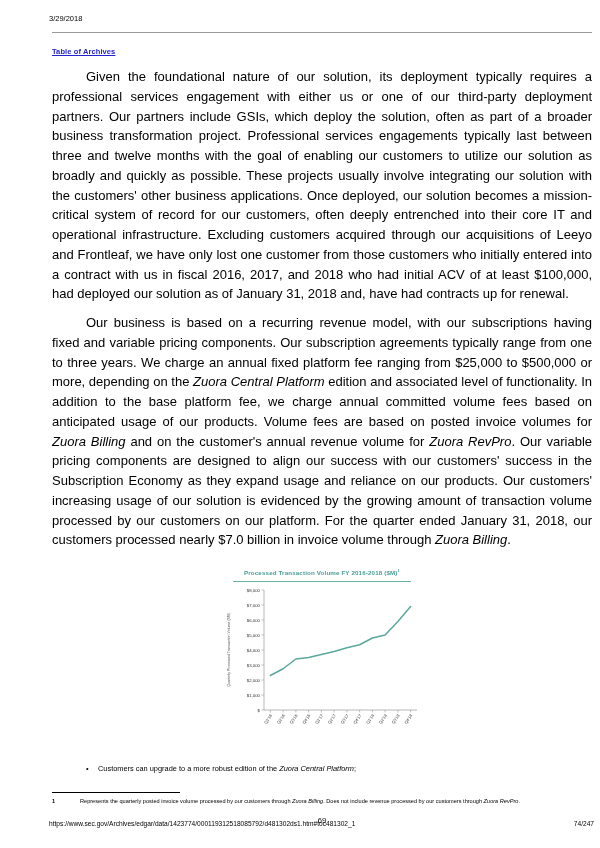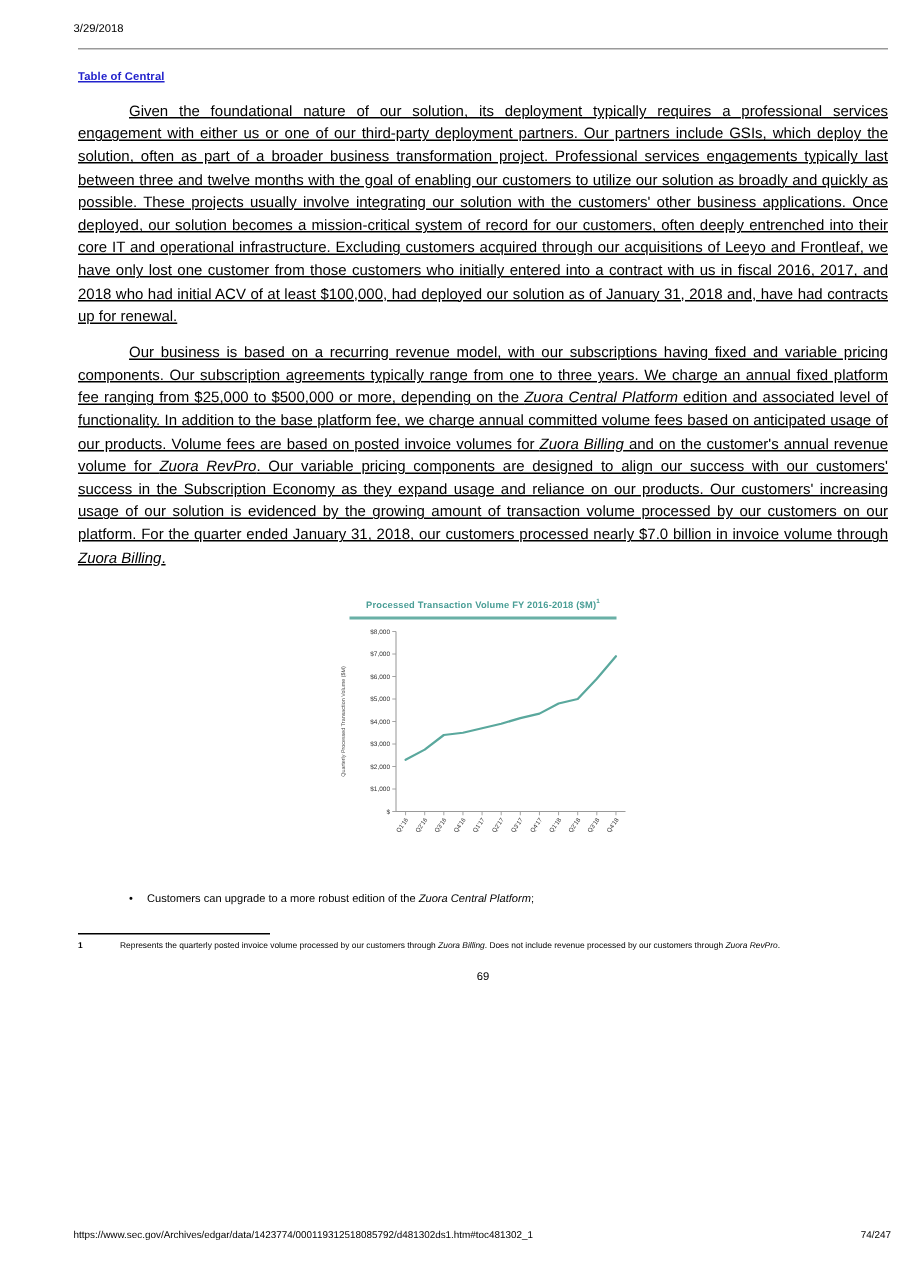--- a/index.html
+++ b/index.html
@@ -64,27 +64,26 @@
     display: inline-block;
     margin-top: 2px;
     font-size: 7.5px;
     font-weight: bold;
     color: #2222cc;
     text-decoration: underline;
     letter-spacing: 0.1px;
   }
 
   p.body-para {
-    font-size: 10px;
+    font-size: 13px;
     line-height: 1.52;
     text-align: justify;
     margin: 9px 0 0 0;
     text-indent: 34px;
     color: #000;
-    text-decoration: underline;
   }
 
   .it { font-style: italic; }
 
   
   .chart-block {
     position: relative;
     margin: 16px auto 0 auto;
     width: 205px;
     height: 188px;
@@ -199,21 +198,21 @@
 
 <div class="page">
 
   <div class="pdf-header">
     <span class="hdr-date">3/29/2018</span>
   </div>
   <div class="hdr-rule"></div>
 
   <div class="content">
 
-    <a href="#" class="toc-link">Table of Central</a>
+    <a href="#" class="toc-link">Table of Archives</a>
 
     
     <p class="body-para">
       <span>Given the foundational nature of our solution, its deployment typically requires a professional services engagement with either us or one of our third-party deployment partners. Our partners include GSIs, which deploy the solution, often as part of a broader business transformation project. Professional services engagements typically last between three and twelve months with the goal of enabling our customers to utilize our solution as broadly and quickly as possible. These projects usually involve integrating our solution with the customers' other business applications. Once deployed, our solution becomes a mission-critical system of record for our customers, often deeply entrenched into their core IT and operational infrastructure. Excluding customers acquired through our acquisitions of Leeyo and Frontleaf, we have only lost one customer from those customers who initially entered into a contract with us in fiscal 2016, 2017, and 2018 who had initial ACV of at least $100,000, had deployed our solution as of January 31, 2018 and, have had contracts up for renewal.</span>
     </p>
 
     
     <p class="body-para"><span>Our business is based on a recurring revenue model, with our subscriptions having fixed and variable pricing components. Our subscription agreements typically range from one to three years. We charge an annual fixed platform fee ranging from $25,000 to $500,000 or more, depending on the </span><span class="it">Zuora Central Platform</span><span> edition and associated level of functionality. In addition to the base platform fee, we charge annual committed volume fees based on anticipated usage of our products. Volume fees are based on posted invoice volumes for </span><span class="it">Zuora Billing</span><span> and on the customer's annual revenue volume for </span><span class="it">Zuora RevPro</span><span>. Our variable pricing components are designed to align our success with our customers' success in the Subscription Economy as they expand usage and reliance on our products. Our customers' increasing usage of our solution is evidenced by the growing amount of transaction volume processed by our customers on our platform. For the quarter ended January 31, 2018, our customers processed nearly $7.0 billion in invoice volume through </span><span class="it">Zuora Billing</span><span>.</span></p>
 
     

